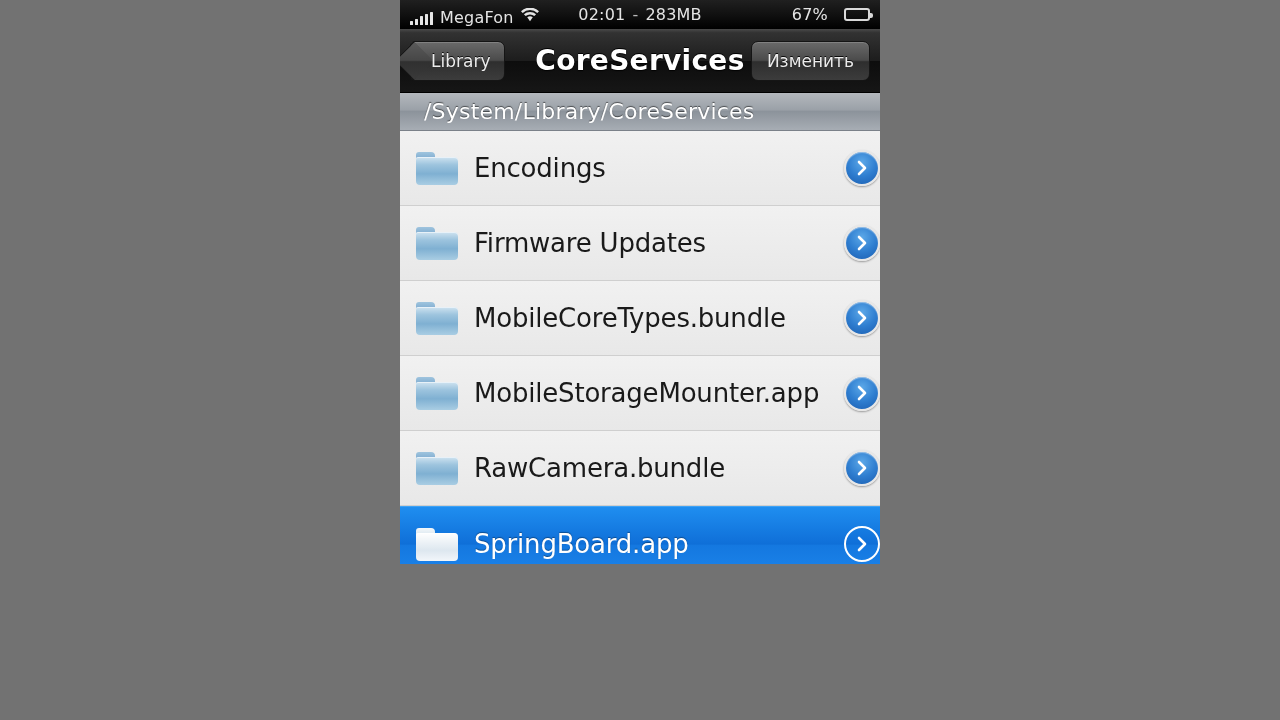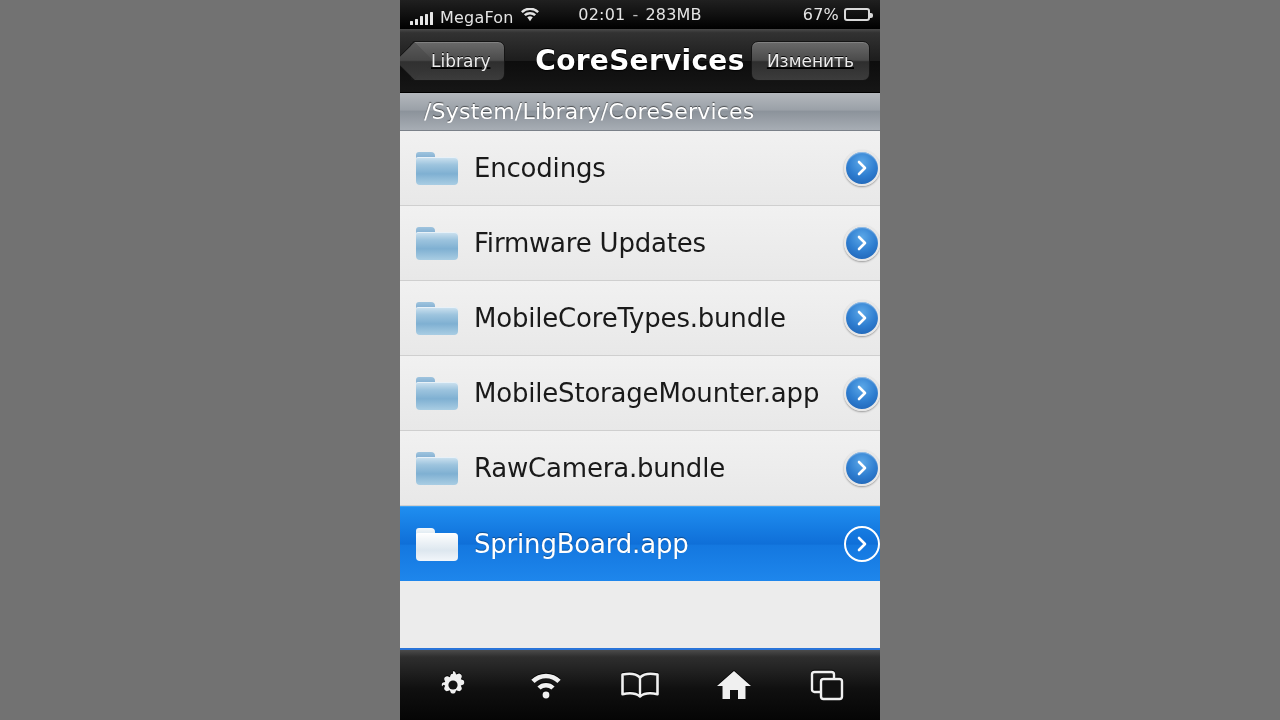--- a/index.html
+++ b/index.html
@@ -18,21 +18,21 @@
     height: 720px;
     background: #727272;
   }
 
   
   #phone {
     position: absolute;
     left: 400px;
     top: 0;
     width: 480px;
-    height: 720px;
+    height: 564px;
     background: #4d7c0f;
     overflow: hidden;
   }
 
   
   .statusbar {
     position: relative;
     height: 29px;
     background: linear-gradient(to bottom, #202020 0%, #101010 52%, #000 100%);
     color: #d8d8d8;
@@ -54,21 +54,21 @@
   .wifi-ico { position: relative; top: 1px; }
   .sb-center {
     position: absolute; left: 0; right: 0;
     display: flex; justify-content: center; align-items: center;
     gap: 7px; pointer-events: none;
   }
   .sb-time { font-size: 16px; color: #e4e4e4; }
   .sb-dash { font-size: 16px; color: #b9b9b9; }
   .sb-mem  { font-size: 16px; color: #e4e4e4; }
   .sb-right {
-    margin-left: auto; display: flex; align-items: center; gap: 5px;
+    margin-left: auto; display: flex; align-items: center; gap: 16px;
     position: relative; z-index: 2;
   }
   .sb-pct { font-size: 16px; color: #e4e4e4; }
   .batt {
     width: 26px; height: 13px; border: 2px solid #d9d9d9; border-radius: 3px;
     position: relative; padding: 1px;
   }
   .batt::after {
     content: ""; position: absolute; right: -5px; top: 3px;
     width: 3px; height: 5px; background: #d9d9d9; border-radius: 0 2px 2px 0;
@@ -76,21 +76,20 @@
   .batt-fill { height: 100%; width: 67%; background: #e7e7e7; border-radius: 1px; }
 
   
   .navbar {
     position: relative;
     height: 64px;
     background: linear-gradient(to bottom, #4a4a4a 0%, #323232 6%, #1d1d1d 50%, #0d0d0d 51%, #161616 100%);
     border-bottom: 1px solid #000;
     display: flex; align-items: center; justify-content: space-between;
     padding: 0 10px;
-    text-decoration: underline;
   }
   .nav-title {
     position: absolute; left: 0; right: 0; text-align: center;
     color: #fff; font-size: 28px; font-weight: bold;
     text-shadow: 0 -1px 0 #000, 0 1px 1px rgba(0,0,0,.9);
     letter-spacing: .3px;
     pointer-events: none;
   }
   .btn-back {
     position: relative; z-index: 2;

